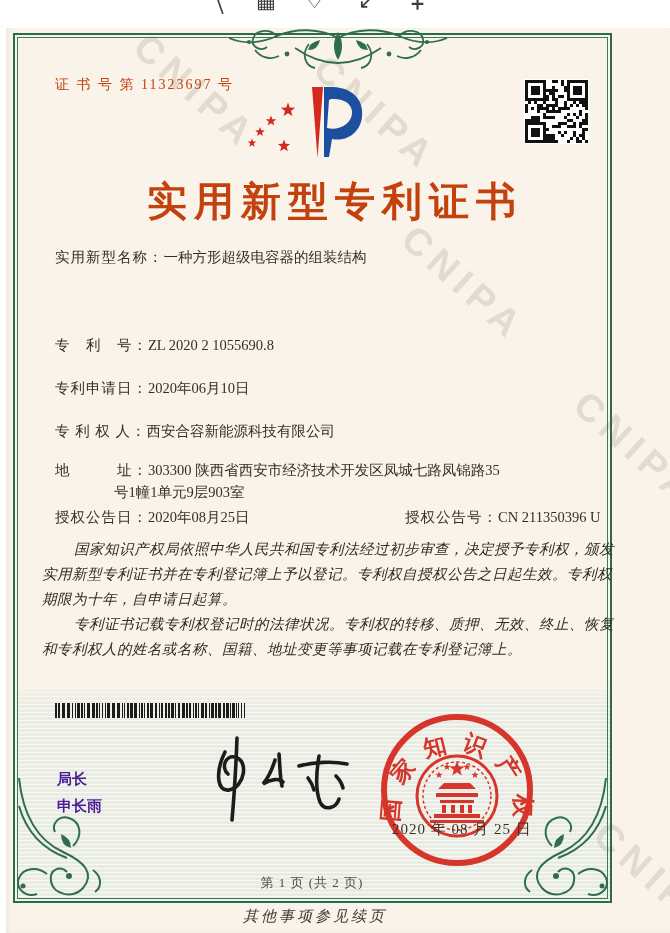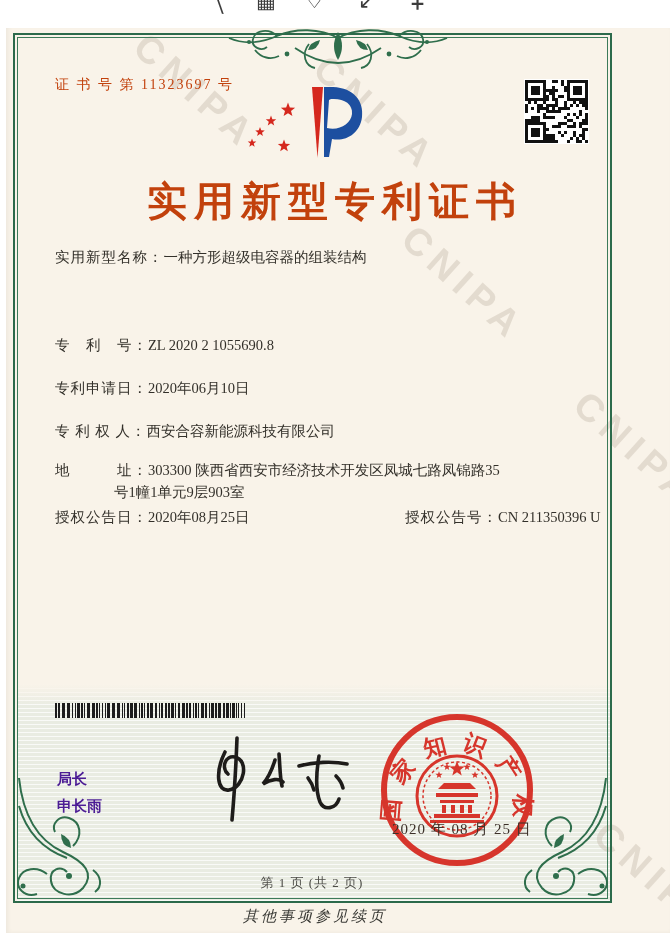--- a/index.html
+++ b/index.html
@@ -308,20 +308,24 @@
     <span class="lbl">地　　　址：</span><span>303300 陕西省西安市经济技术开发区凤城七路凤锦路35</span>
   </div>
   <div class="addr2" style="top:483px;">号1幢1单元9层903室</div>
   <div class="field" style="top:508px;">
     <span class="lbl">授权公告日：</span><span>2020年08月25日</span>
     <span class="grant-right">
       <span class="lbl">授权公告号：</span><span>CN 211350396 U</span>
     </span>
   </div>
 
+  <div class="paras">
+    <p>国家知识产权局依照中华人民共和国专利法经过初步审查，决定授予专利权，颁发实用新型专利证书并在专利登记簿上予以登记。专利权自授权公告之日起生效。专利权期限为十年，自申请日起算。</p>
+    <p>专利证书记载专利权登记时的法律状况。专利权的转移、质押、无效、终止、恢复和专利权人的姓名或名称、国籍、地址变更等事项记载在专利登记簿上。</p>
+  </div>
 
   <svg class="barcode" id="barcode" viewBox="0 0 190 15" preserveAspectRatio="none">
       <rect x="0" y="0" width="2" height="15" fill="#1c1c1c"></rect>
       <rect x="3" y="0" width="2" height="15" fill="#1c1c1c"></rect>
       <rect x="7" y="0" width="3" height="15" fill="#1c1c1c"></rect>
       <rect x="12" y="0" width="3" height="15" fill="#1c1c1c"></rect>
       <rect x="17" y="0" width="1" height="15" fill="#1c1c1c"></rect>
       <rect x="20" y="0" width="1" height="15" fill="#1c1c1c"></rect>
       <rect x="22" y="0" width="3" height="15" fill="#1c1c1c"></rect>
       <rect x="26" y="0" width="2" height="15" fill="#1c1c1c"></rect>

